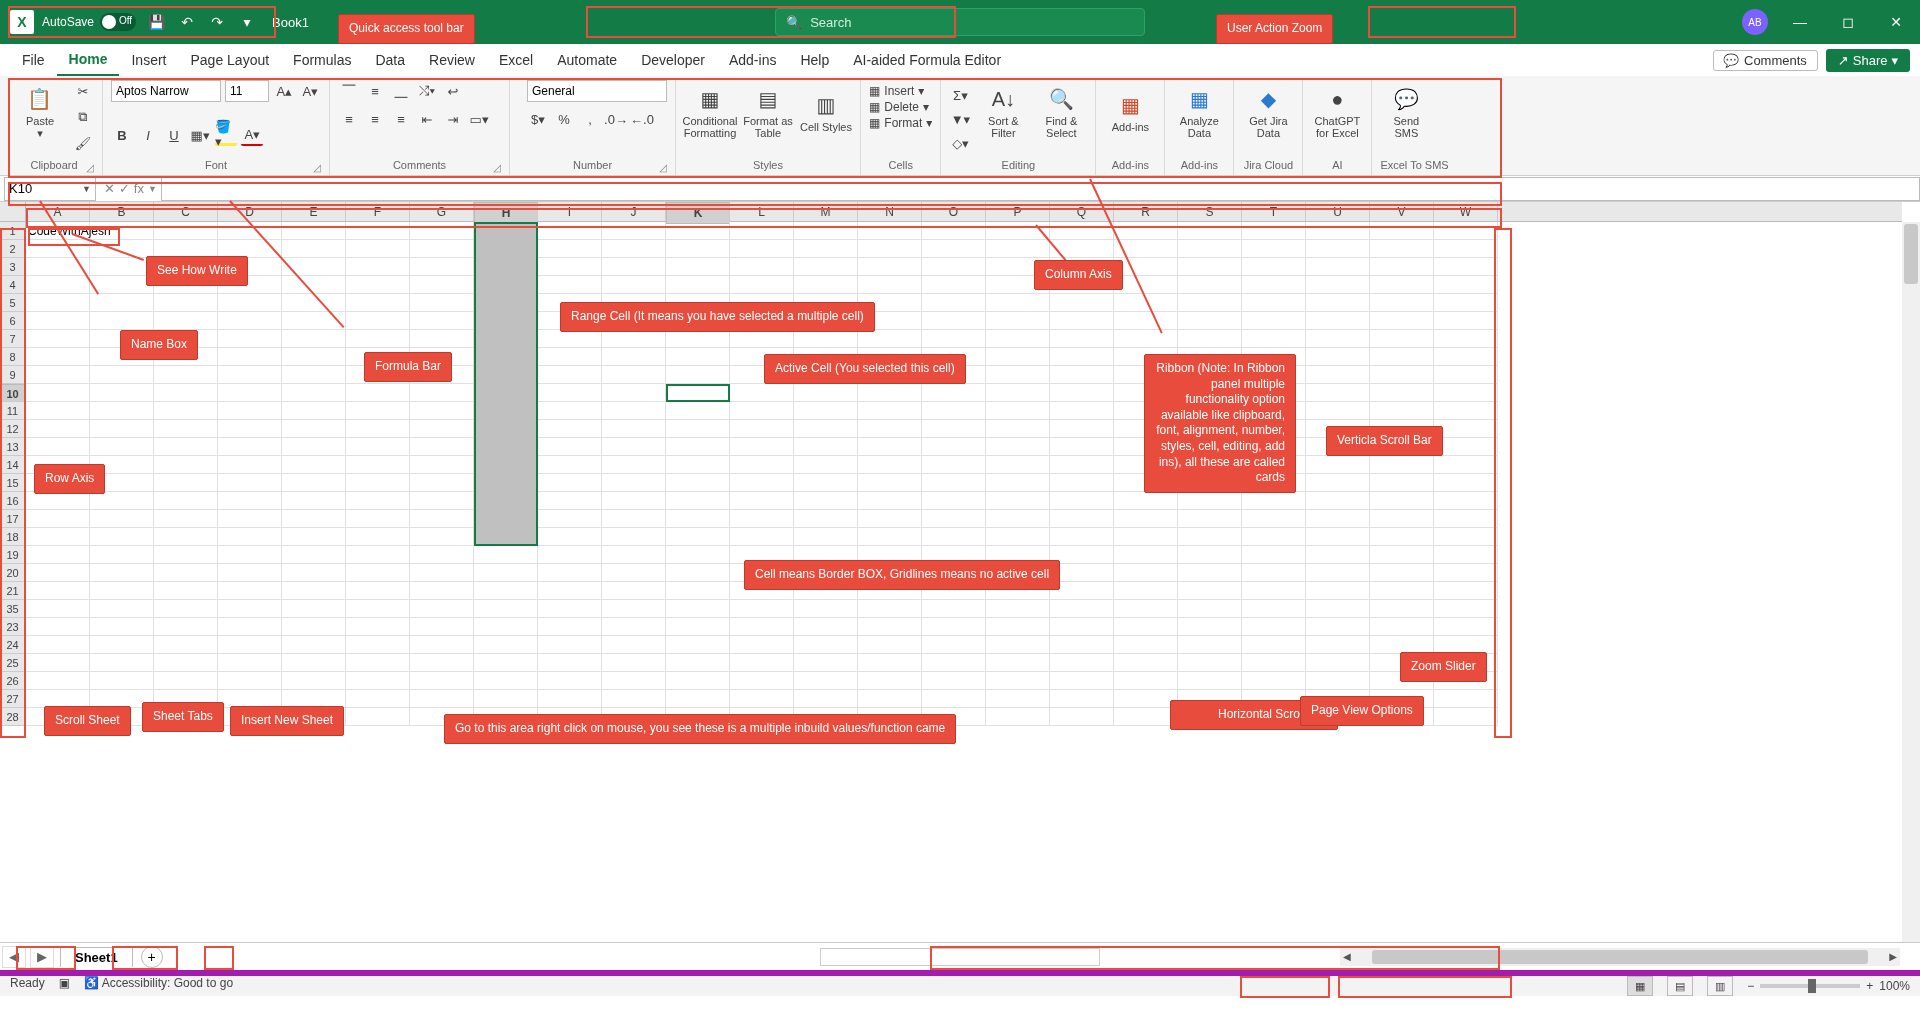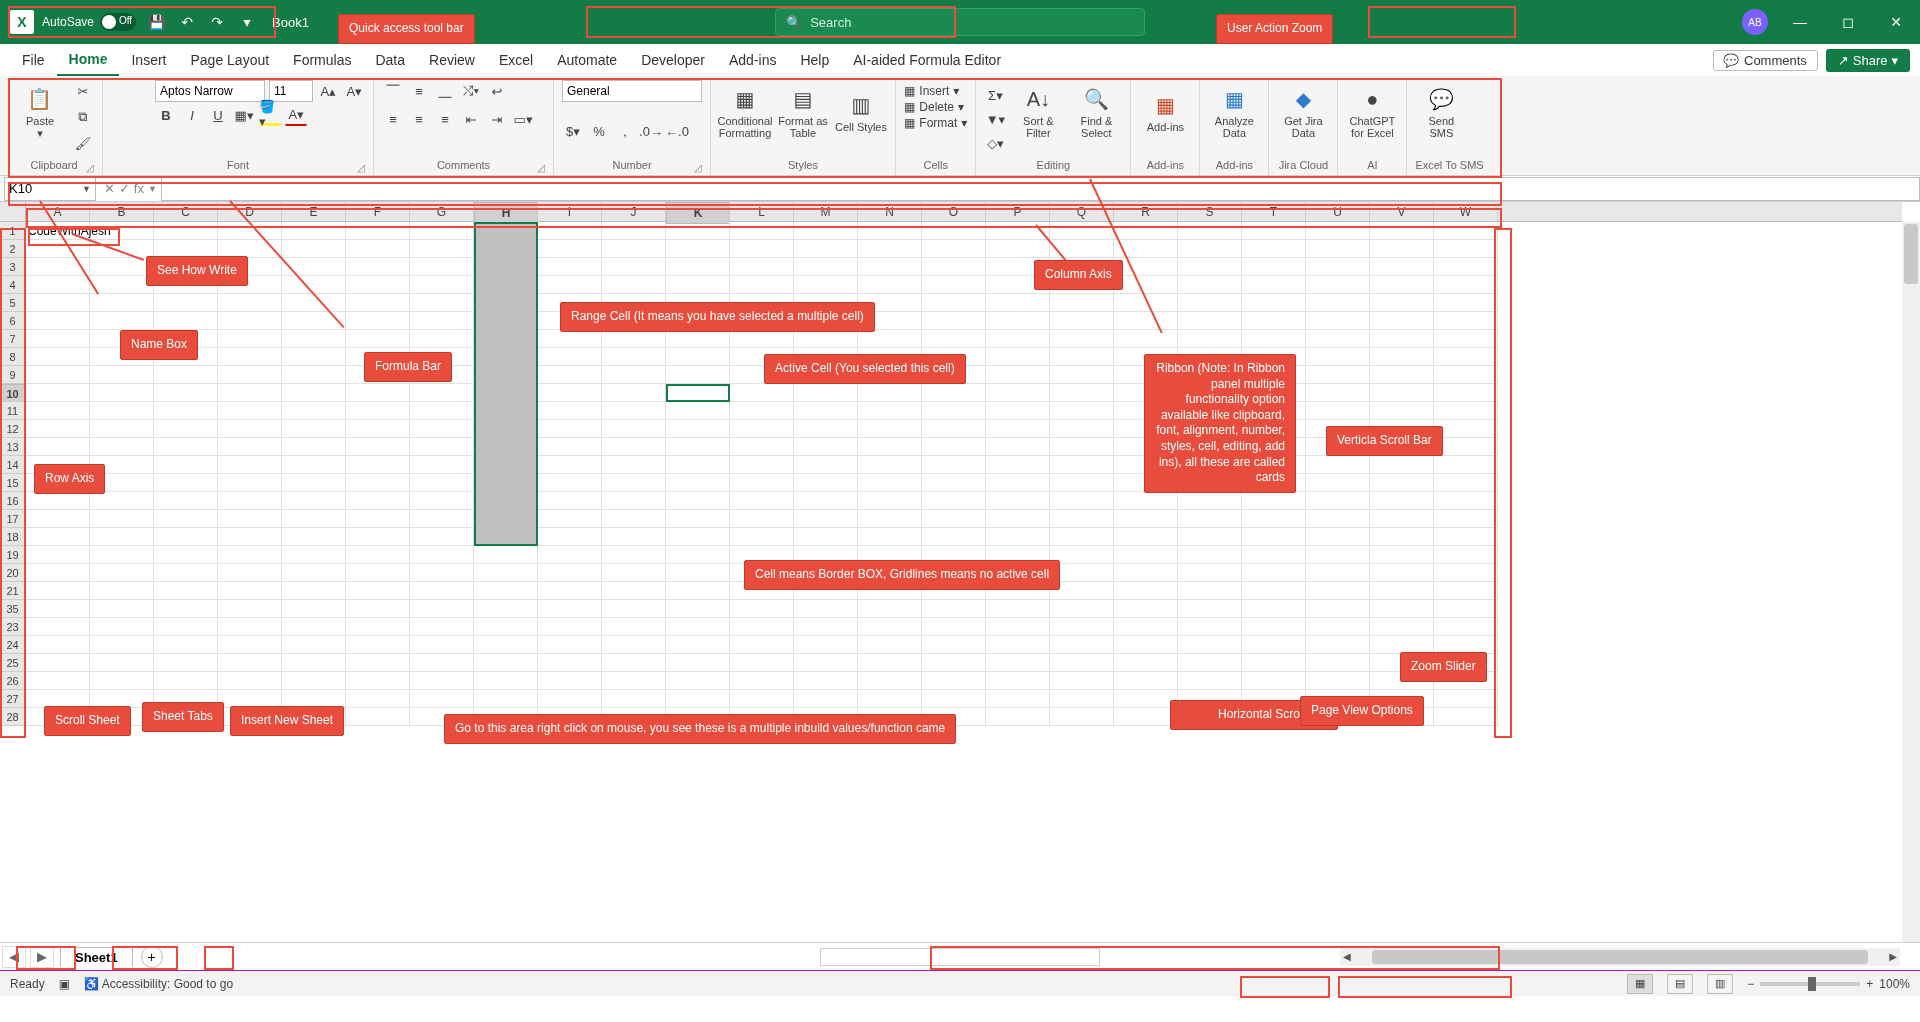--- a/index.html
+++ b/index.html
@@ -75,21 +75,21 @@
 .sheetbar{height:28px;border-top:1px solid #ccc;display:flex;align-items:center;font-size:13px;position:relative;}
 .navbt{width:24px;height:22px;display:flex;align-items:center;justify-content:center;color:#666;cursor:pointer;margin:0 2px;border:1px solid #ddd;}
 .sheet-tab{padding:2px 14px;border:1px solid #bbb;border-bottom:none;background:#fff;margin-left:4px;cursor:pointer;font-weight:600;}
 .add-sheet{width:22px;height:22px;display:flex;align-items:center;justify-content:center;border:1px solid #bbb;border-radius:50%;margin-left:8px;cursor:pointer;font-size:14px;}
 .statusbararea{position:absolute;left:50%;transform:translateX(-50%);width:280px;height:18px;border:1px solid #ccc;}
 .hscroll{position:absolute;right:20px;height:18px;width:560px;background:#f0f0f0;display:flex;align-items:center;}
 .hthumb{height:14px;width:500px;background:#c8c8c8;margin:0 18px;border-radius:3px;}
 .hend{width:14px;text-align:center;font-size:10px;color:#555;cursor:pointer;}
 
 
-.statusbar{height:26px;background:#f3f3f3;border-top:1px solid #a21caf;display:flex;align-items:center;font-size:12px;color:#444;padding:0 10px;gap:14px;}
+.statusbar{height:26px;background:#f3f3f3;border-top:6px solid #a21caf;display:flex;font-size:12px;color:#444;padding:0 10px;gap:14px;}
 .spacer{flex:1;}
 .viewbtn{width:26px;height:20px;border:1px solid #bbb;display:flex;align-items:center;justify-content:center;font-size:11px;cursor:pointer;}
 .viewbtn.active{background:#ddd;}
 .zoom{display:flex;align-items:center;gap:6px;}
 .ztrack{width:100px;height:4px;background:#ccc;position:relative;}
 .zknob{width:8px;height:14px;background:#666;position:absolute;left:48px;top:-5px;}
 
 
 .callout{position:absolute;background:#e74c3c;color:#fff;font-size:12px;padding:6px 10px;border-radius:2px;border:1px solid #c0392b;z-index:50;text-align:right;line-height:1.3;}
 .redbox{position:absolute;border:2px solid #e74c3c;z-index:40;pointer-events:none;}
@@ -160,21 +160,21 @@
       <div class="col">
         <span class="smbtn">✂</span>
         <span class="smbtn">⧉</span>
         <span class="smbtn">🖌</span>
       </div>
     </div>
     <div class="group-label"><span>Clipboard</span><span class="dlg">◿</span></div>
   </div>
 
   <div class="group" style="min-width:220px;">
-    <div class="group-body col" style="gap:2px;margin-left:44px;">
+    <div class="group-body col" style="gap:22px;">
       <div class="row">
         <input class="sel wide" value="Aptos Narrow" style="">
         <input class="sel num" value="11" style="">
         <span class="smbtn">A▴</span>
         <span class="smbtn">A▾</span>
       </div>
       <div class="row">
         <span class="smbtn" style="font-weight:700;">B</span>
         <span class="smbtn" style="font-style:italic;">I</span>
         <span class="smbtn" style="text-decoration:underline;">U</span>
@@ -201,21 +201,21 @@
         <span class="smbtn">≡</span>
         <span class="smbtn">⇤</span>
         <span class="smbtn">⇥</span>
         <span class="smbtn">▭▾</span>
       </div>
     </div>
     <div class="group-label"><span>Comments</span><span class="dlg">◿</span></div>
   </div>
 
   <div class="group" style="min-width:150px;">
-    <div class="group-body col" style="gap:18px;">
+    <div class="group-body col" style="gap:6px;margin-left:9px;">
       <input class="sel" style="width: 140px;" value="General">
       <div class="row">
         <span class="smbtn">$▾</span>
         <span class="smbtn">%</span>
         <span class="smbtn">,</span>
         <span class="smbtn">.0→</span>
         <span class="smbtn">←.0</span>
       </div>
     </div>
     <div class="group-label"><span>Number</span><span class="dlg">◿</span></div>

